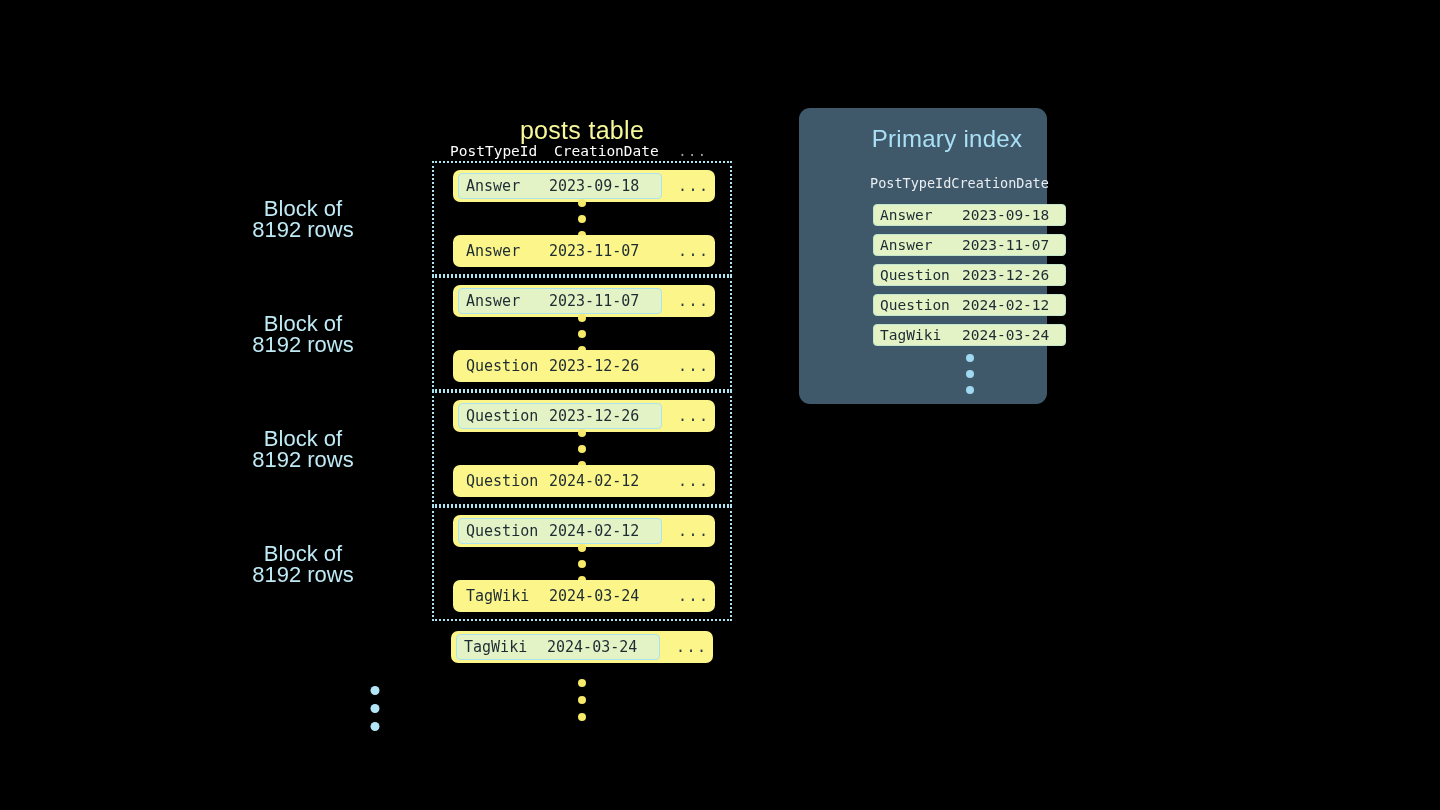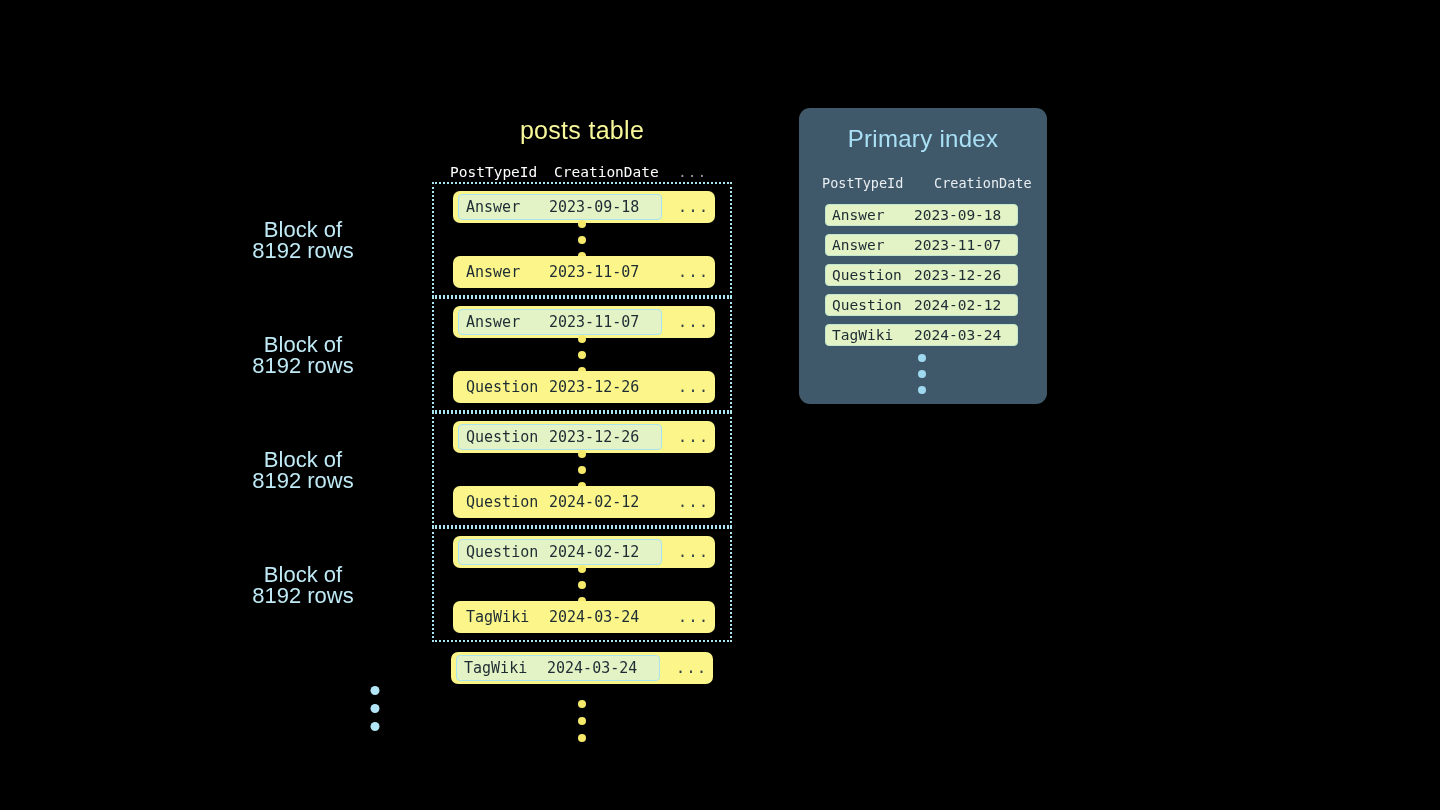--- a/index.html
+++ b/index.html
@@ -23,21 +23,20 @@
     width: 300px;
   }
 
   #posts-table-title {
     font-family: "Liberation Sans", sans-serif;
     font-size: 25px;
     color: #f7f89a;
     text-align: center;
     letter-spacing: 0.3px;
     line-height: 1;
-    margin-bottom: 21px;
   }
 
   .col-header-row {
     display: flex;
     align-items: baseline;
     font-family: "DejaVu Sans Mono", monospace;
     font-size: 14.5px;
     color: #ffffff;
     height: 18px;
     padding-left: 18px;
@@ -174,20 +173,21 @@
   
   #primary-index-panel {
     position: absolute;
     left: 799px;
     top: 108px;
     width: 248px;
     height: 296px;
     background: #40596a;
     border-radius: 11px;
     box-sizing: border-box;
+    padding-left: 48px;
   }
 
   #primary-index-title {
     text-align: center;
     font-family: "Liberation Sans", sans-serif;
     font-size: 24px;
     color: #a9e0f5;
     margin-top: 17px;
     letter-spacing: 0.3px;
   }

